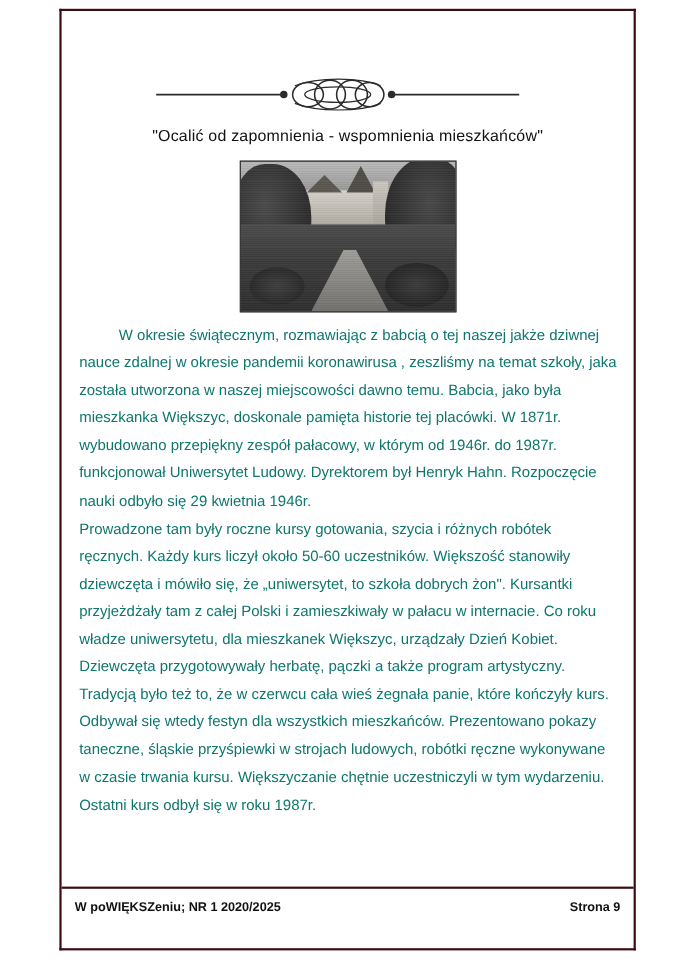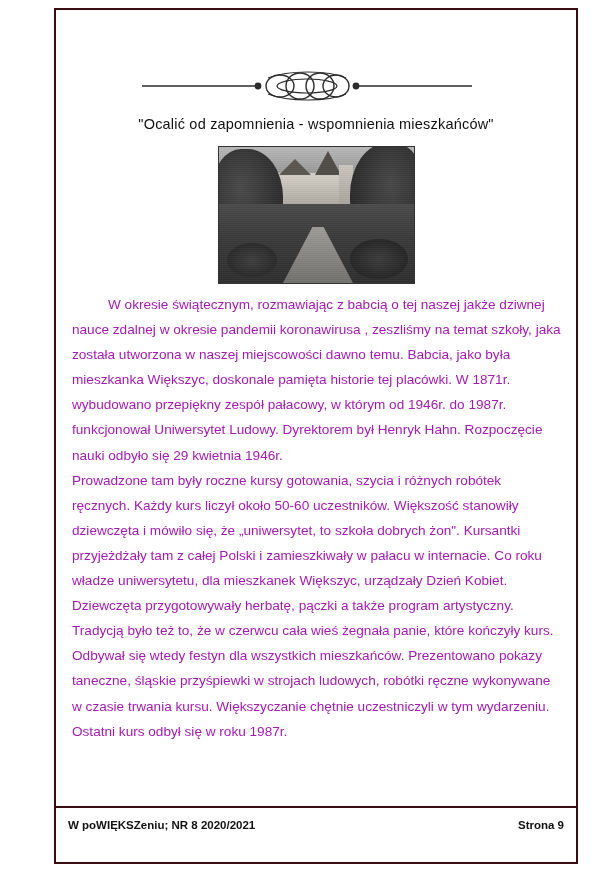--- a/index.html
+++ b/index.html
@@ -145,21 +145,21 @@
     pointer-events: none;
   }
 
   .body-text {
     position: absolute;
     left: 72px;
     top: 292px;
     width: 490px;
     font-size: 13.6px;
     line-height: 25.1px;
-    color: #a21caf;
+    color: #0f766e;
   }
   .body-text p { margin: 0; }
   .body-text .indent { text-indent: 36px; }
 
   .footer-rule {
     position: absolute;
     left: 56px;
     top: 806px;
     width: 520px;
     height: 2px;
@@ -222,17 +222,17 @@
     <div class="grain"></div>
   </div>
 
   <div class="body-text">
     <p class="indent">W okresie świątecznym, rozmawiając z babcią o tej naszej jakże dziwnej nauce zdalnej w okresie pandemii koronawirusa , zeszliśmy na temat szkoły, jaka została utworzona w naszej miejscowości dawno temu. Babcia, jako była mieszkanka Większyc, doskonale pamięta  historie tej placówki. W 1871r. wybudowano przepiękny zespół pałacowy, w którym od 1946r. do 1987r. funkcjonował Uniwersytet Ludowy. Dyrektorem był Henryk Hahn. Rozpoczęcie nauki odbyło się 29 kwietnia 1946r.</p>
     <p>Prowadzone tam były roczne kursy gotowania, szycia i różnych robótek ręcznych. Każdy kurs liczył około 50-60 uczestników. Większość stanowiły dziewczęta i mówiło się, że „uniwersytet, to szkoła dobrych żon". Kursantki przyjeżdżały tam z całej Polski i zamieszkiwały w pałacu  w internacie.  Co roku władze uniwersytetu, dla mieszkanek Większyc, urządzały Dzień Kobiet. Dziewczęta przygotowywały herbatę, pączki  a także program artystyczny. Tradycją było też to, że w czerwcu cała wieś żegnała  panie, które kończyły kurs. Odbywał się wtedy festyn dla wszystkich mieszkańców. Prezentowano pokazy taneczne, śląskie przyśpiewki w strojach ludowych, robótki ręczne wykonywane w  czasie trwania kursu. Większyczanie chętnie uczestniczyli w tym wydarzeniu. Ostatni kurs odbył się w roku 1987r.</p>
   </div>
 
   <div class="footer-rule"></div>
   <div class="footer">
-    <span>W poWIĘKSZeniu; NR 8 2020/2021</span>
+    <span>W poWIĘKSZeniu; NR 1 2020/2025</span>
     <span>Strona 9</span>
   </div>
 
 </div>
 
 </body></html>

